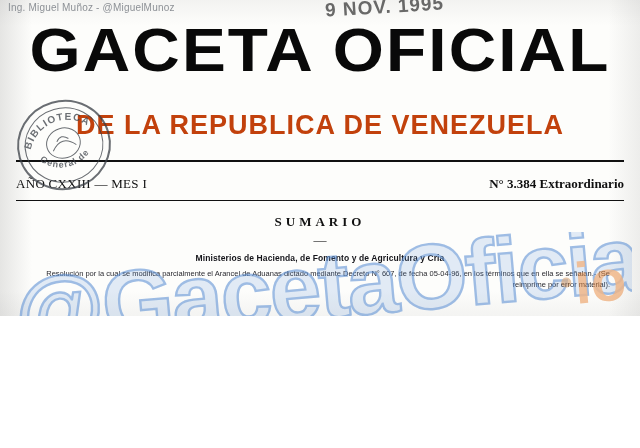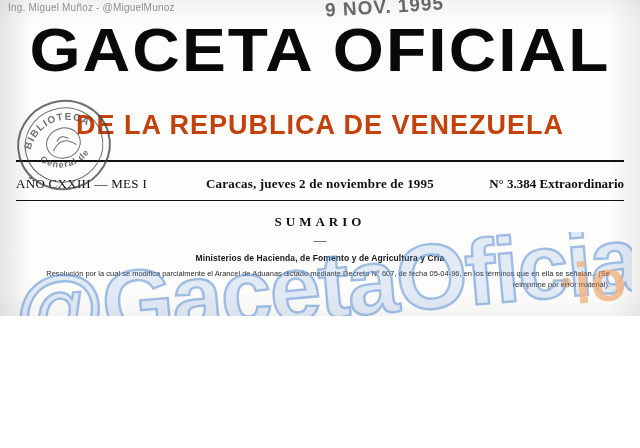--- a/index.html
+++ b/index.html
@@ -214,21 +214,20 @@
   <div class="date-stamp">9 NOV. 1995</div>
 
   <div class="masthead">GACETA OFICIAL</div>
 
   <div class="subhead">DE LA REPUBLICA DE VENEZUELA</div>
 
   <div class="rule" id="rule-top"></div>
 
   <div class="issue-line">
     <span class="issue-left">AÑO CXXIII — MES I</span>
-    <span class="issue-center">Caracas, jueves 2 de noviembre de 1995</span>
     <span class="issue-right">N° 3.384 Extraordinario</span>
   </div>
 
   <div class="rule" id="rule-below-issue"></div>
 
   <div class="sumario-title">SUMARIO</div>
   <div class="sumario-dash">—</div>
 
   <div class="ministries-heading">Ministerios de Hacienda, de Fomento y de Agricultura y Cria</div>
 

